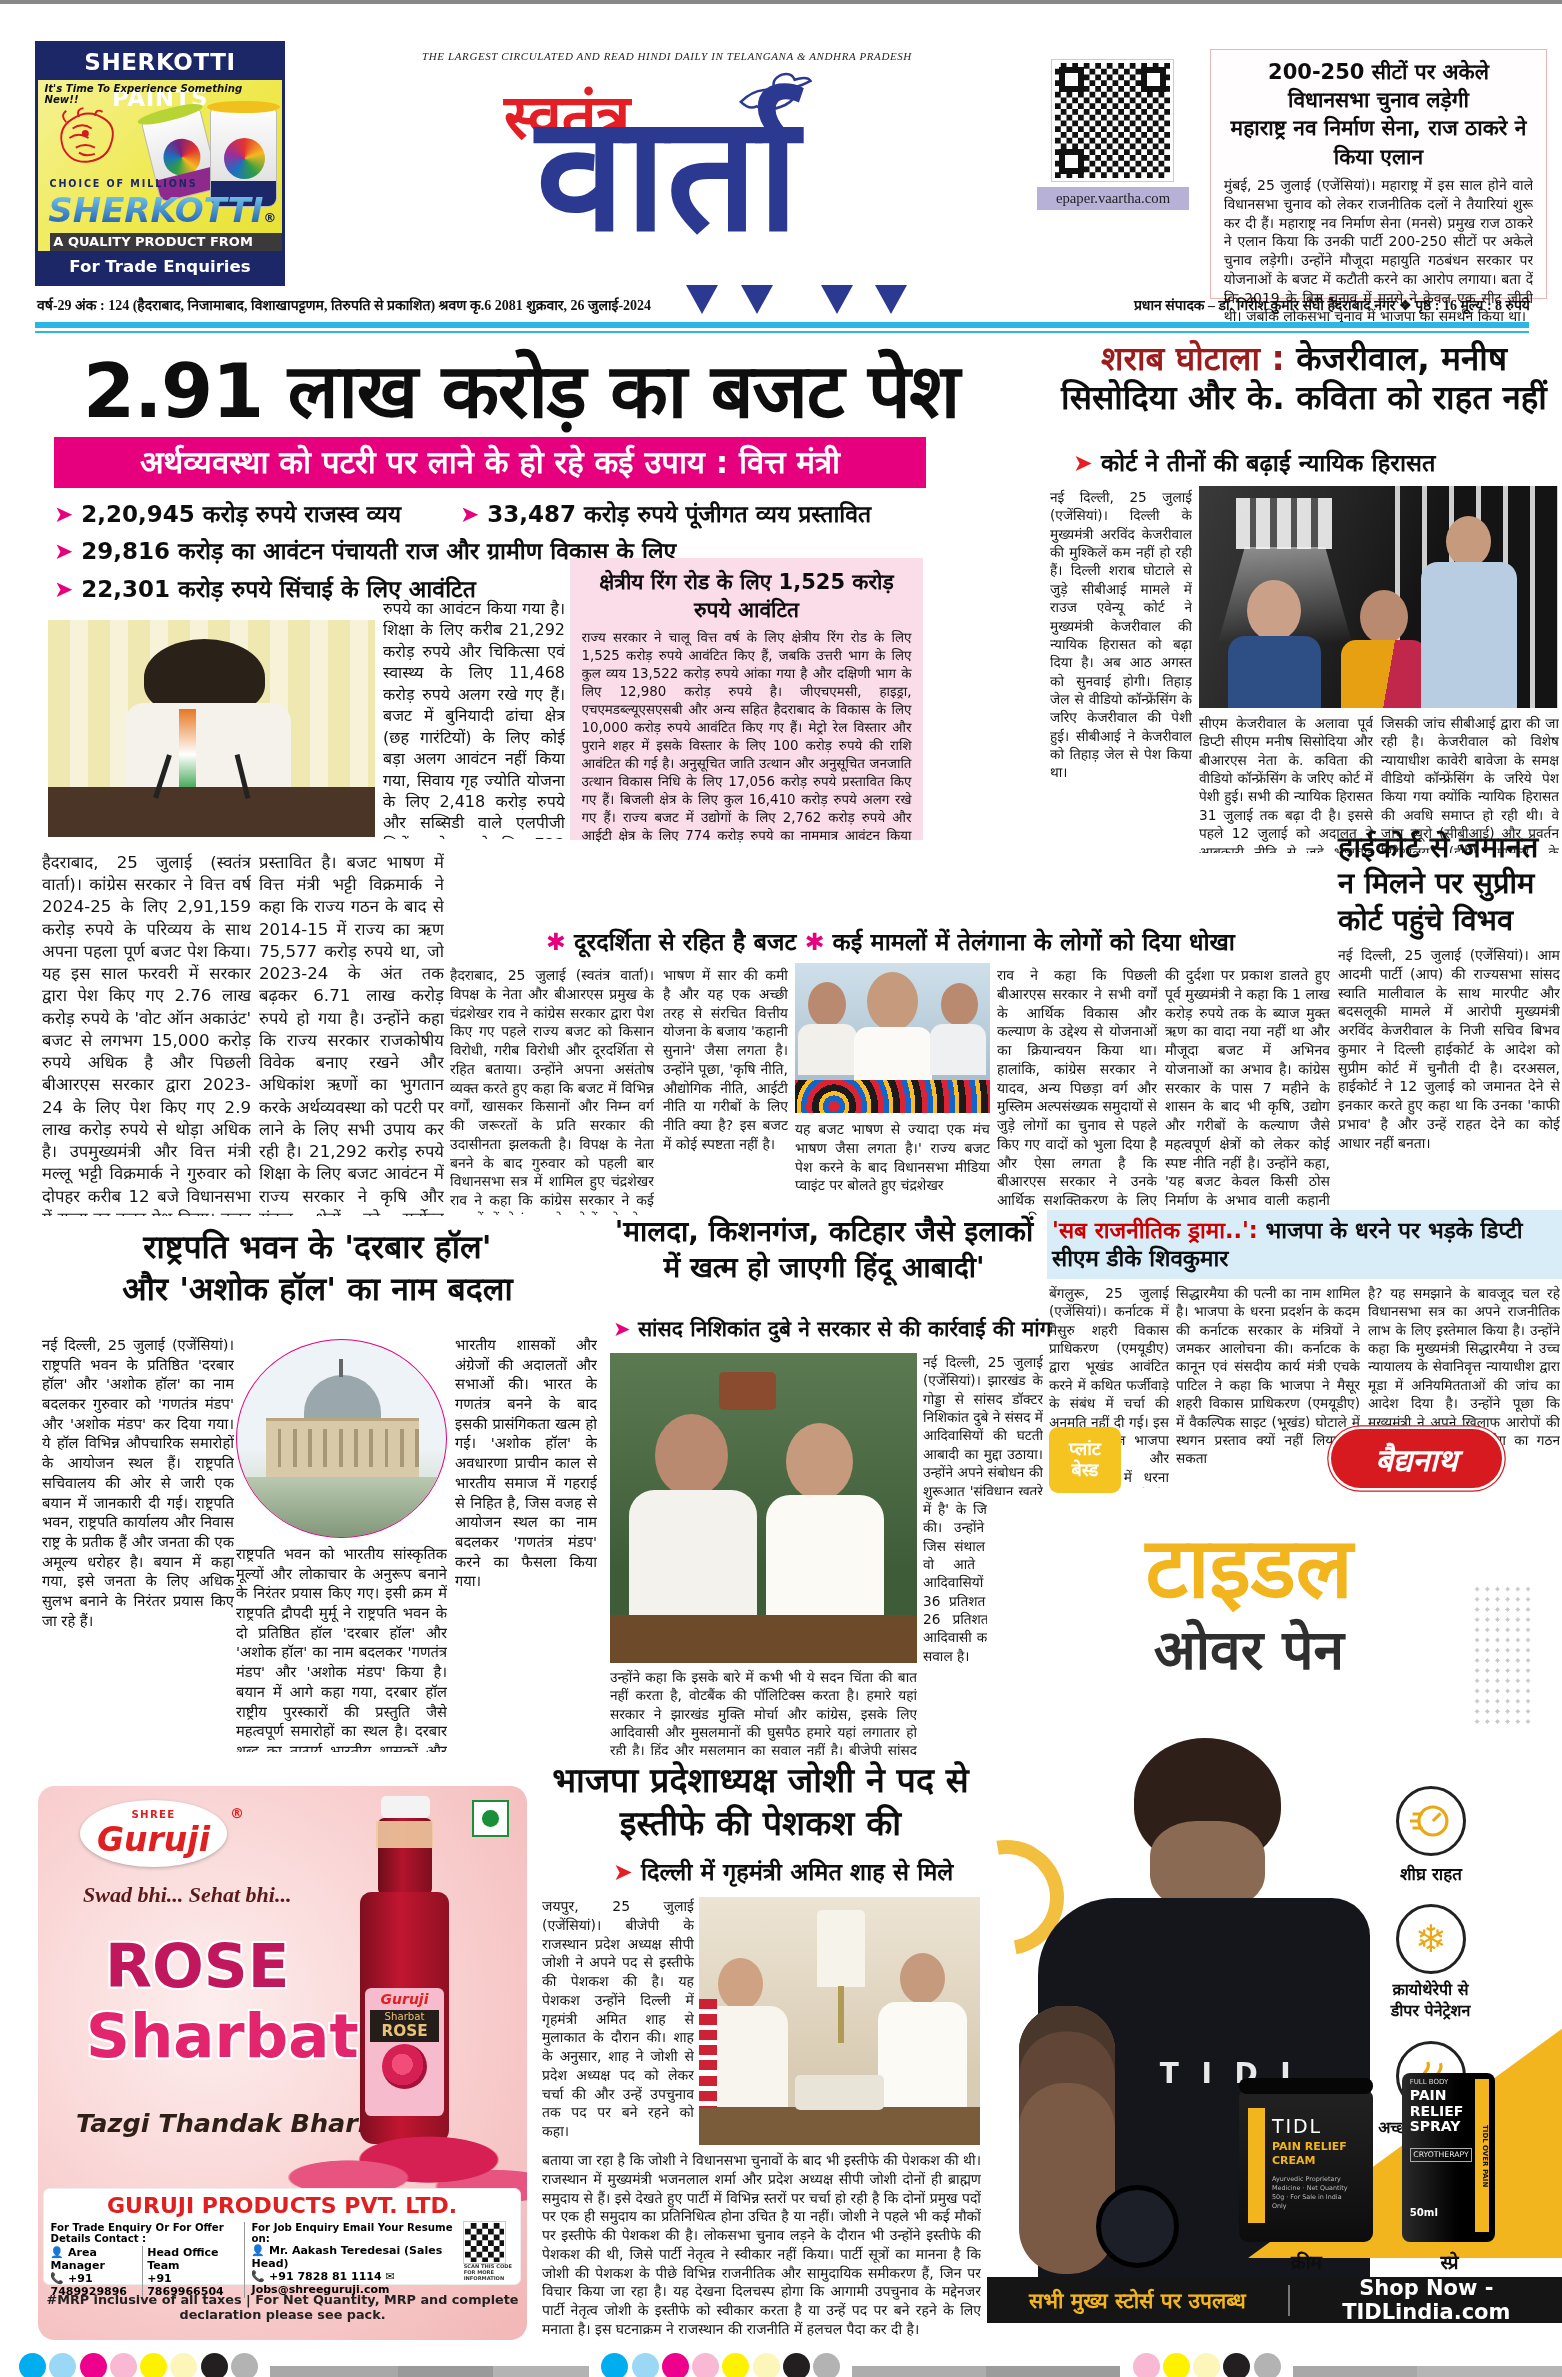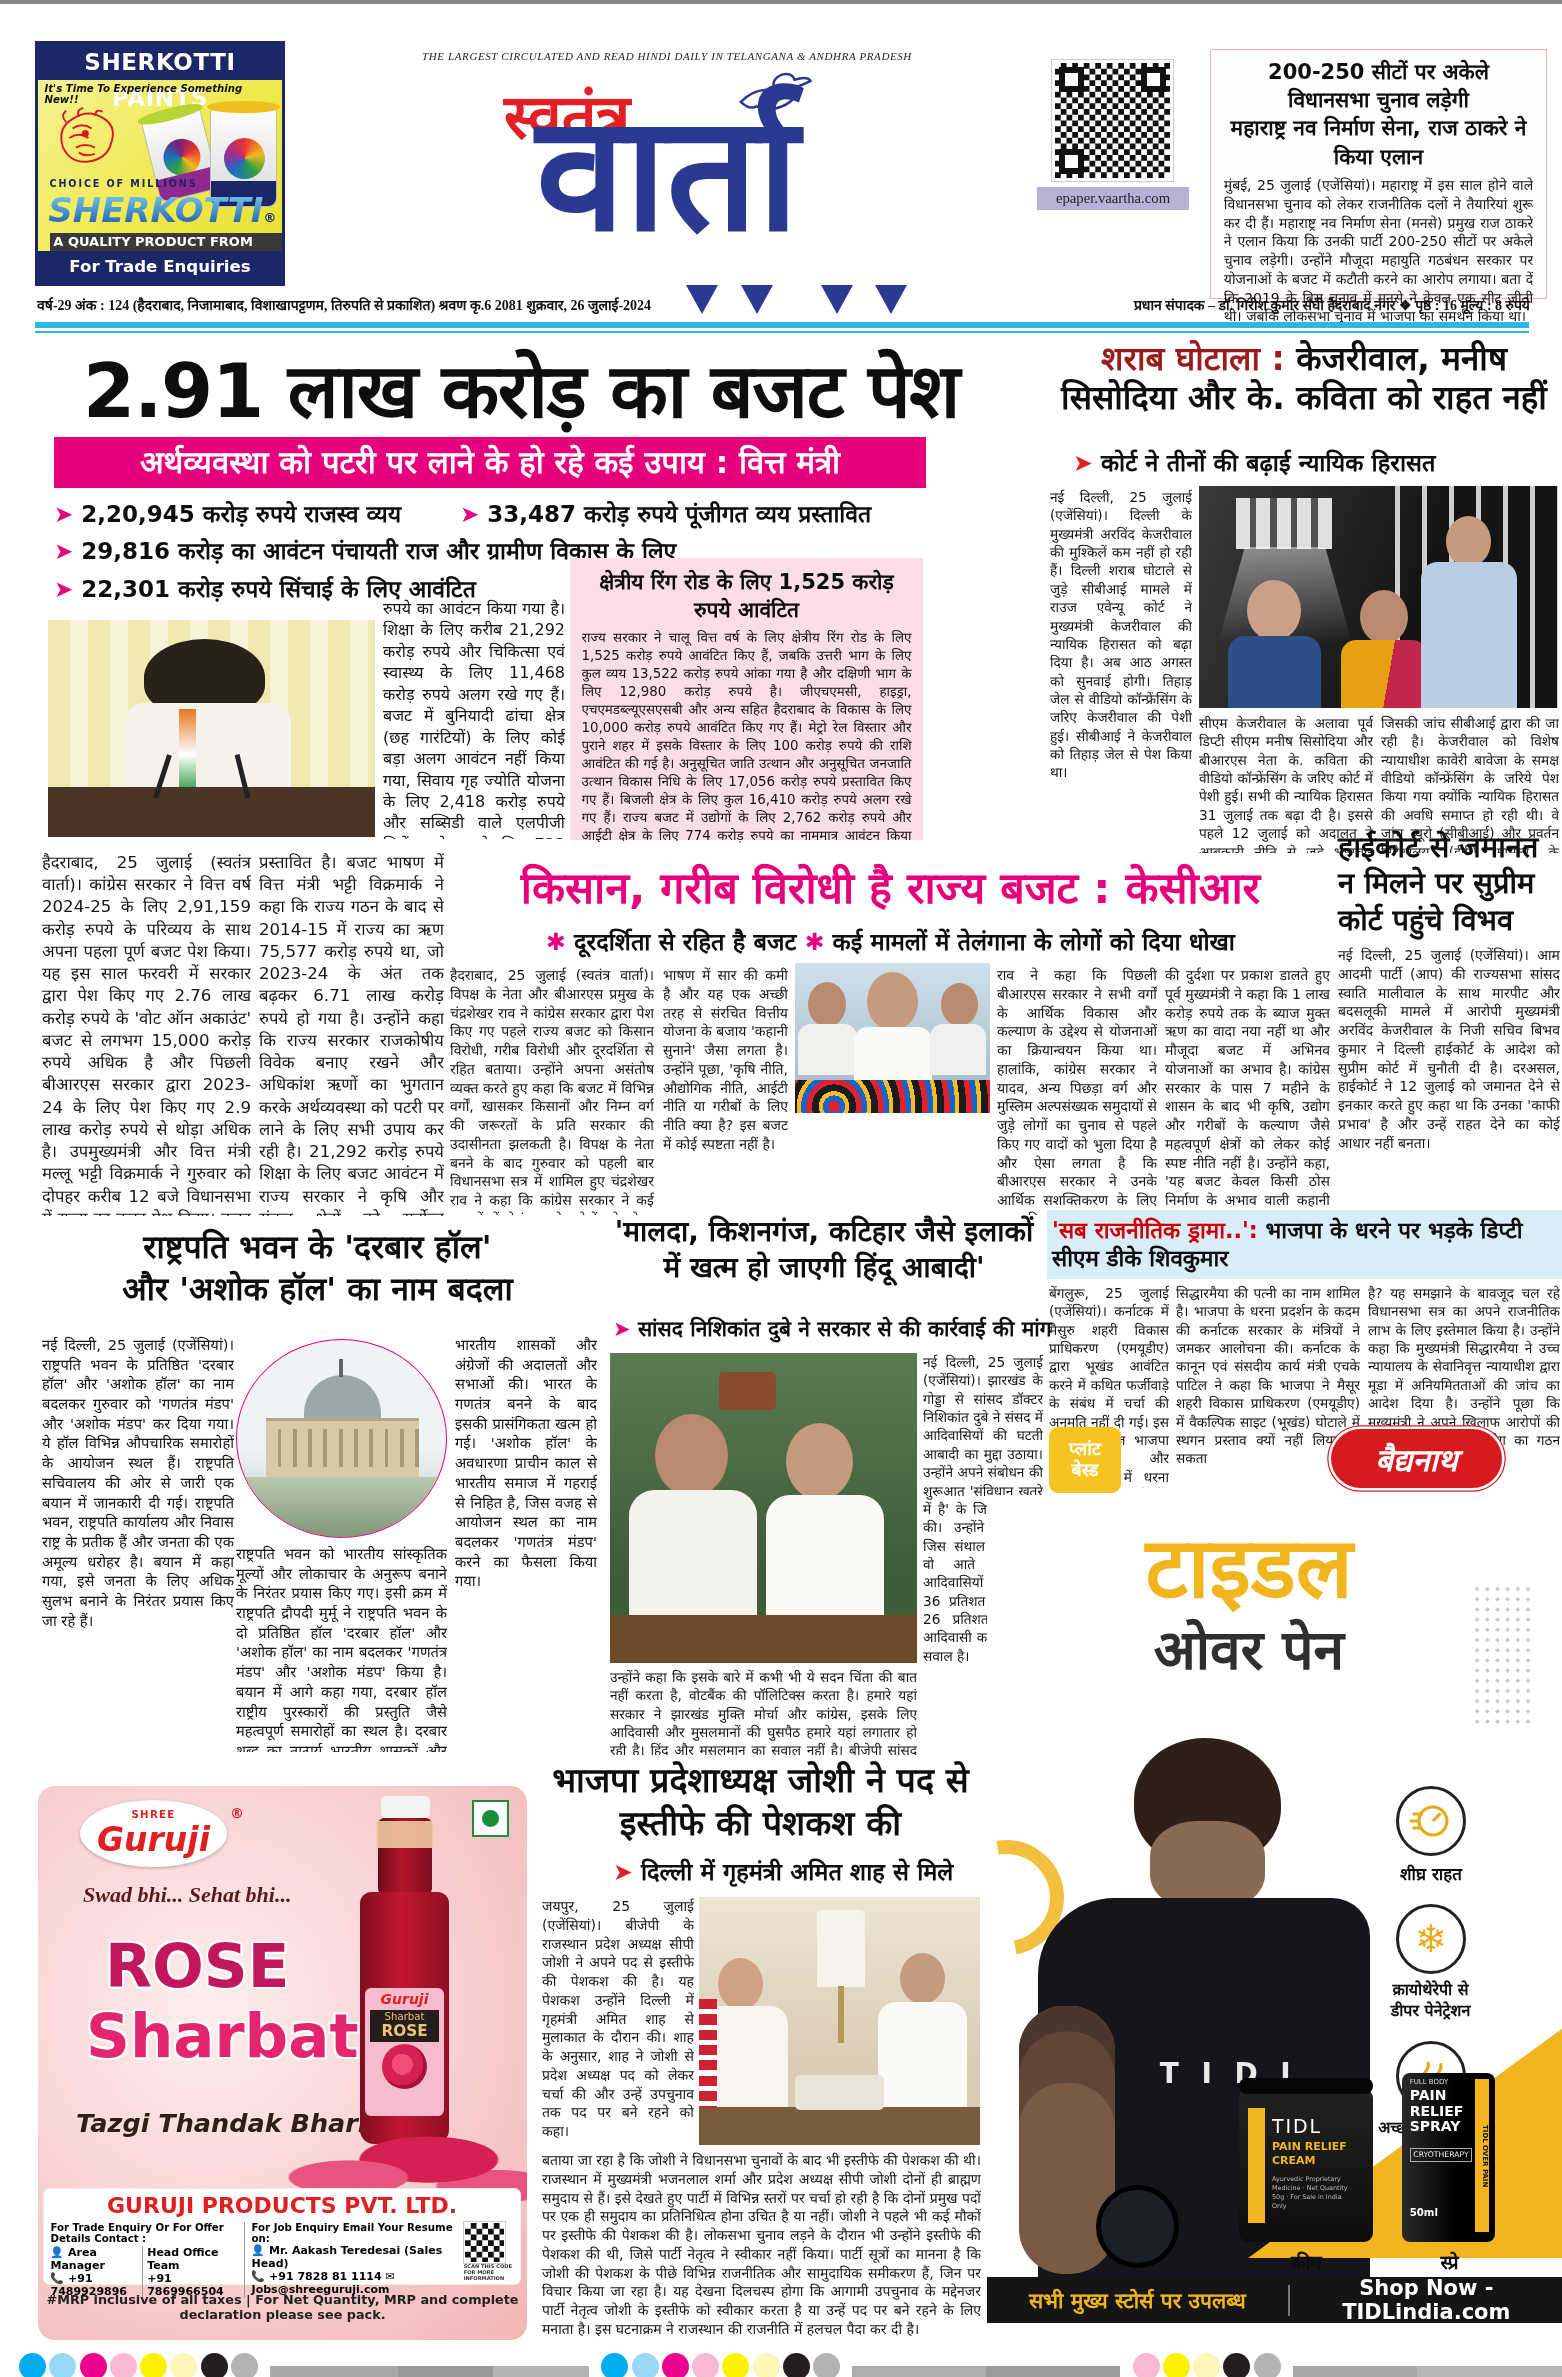--- a/index.html
+++ b/index.html
@@ -182,37 +182,37 @@
       <div class="abs" style="left:9.6px;top:46px;width:96px;height:147px;border-radius:16.6px 16.6px 0 0;background:#b9cde2"></div>
     </div>
   </div>
 
   <div class="abs bodytext just" style="left:1199px;top:710px;width:174px;height:139px;font-size:13.7px">सीएम केजरीवाल के अलावा पूर्व डिप्टी सीएम मनीष सिसोदिया और बीआरएस नेता के. कविता की वीडियो कॉन्फ्रेंसिंग के जरिए कोर्ट में पेशी हुई। सभी की न्यायिक हिरासत 31 जुलाई तक बढ़ा दी है। इससे पहले 12 जुलाई को अदालत ने आबकारी नीति से जुड़े भ्रष्टाचार मामले में मुख्यमंत्री की न्यायिक हिरासत उस समय बढ़ाई थी। मामले में तीनों आरोपियों की हिरासत शुक्रवार को 25 जुलाई तक बढ़ा दी थी,</div>
   <div class="abs bodytext just" style="left:1381px;top:710px;width:178px;height:139px;font-size:13.7px">जिसकी जांच सीबीआई द्वारा की जा रही है। केजरीवाल को विशेष न्यायाधीश कावेरी बावेजा के समक्ष वीडियो कॉन्फ्रेंसिंग के जरिये पेश किया गया क्योंकि न्यायिक हिरासत की अवधि समाप्त हो रही थी। वे जांच ब्यूरो (सीबीआई) और प्रवर्तन निदेशालय (ईडी) मामलों के सिलसिले में पेश हुए थे। दिल्ली उच्च न्यायालय ने 17 जुलाई को अरविंद केजरीवाल द्वारा दायर उस याचिका पर फैसला सुरक्षित रख लिया।</div>
 
   <div class="abs hl" style="left:1338px;top:825px;width:224px;font-size:29px;line-height:1.25">हाईकोर्ट से जमानत न मिलने पर सुप्रीम कोर्ट पहुंचे विभव</div>
   <div class="abs bodytext just" style="left:1338px;top:942px;width:222px;height:268px;font-size:14px">नई दिल्ली, 25 जुलाई (एजेंसियां)। आम आदमी पार्टी (आप) की राज्यसभा सांसद स्वाति मालीवाल के साथ मारपीट और बदसलूकी मामले में आरोपी मुख्यमंत्री अरविंद केजरीवाल के निजी सचिव बिभव कुमार ने दिल्ली हाईकोर्ट के आदेश को सुप्रीम कोर्ट में चुनौती दी है। दरअसल, हाईकोर्ट ने 12 जुलाई को जमानत देने से इनकार करते हुए कहा था कि उनका 'काफी प्रभाव' है और उन्हें राहत देने का कोई आधार नहीं बनता।</div>
 
-  <div class="abs magenta center" style="left:450px;top:853px;width:881px;font-size:43px;font-weight:bold">किसान, गरीब विरोधी है राज्य बजट : केसीआर</div>
   <div class="abs hl center" style="left:450px;top:921px;width:881px;font-size:23.6px">
     <span class="magenta">✱ </span><span>दूरदर्शिता से रहित है बजट</span>
     <span class="magenta"> ✱ </span><span>कई मामलों में तेलंगाना के लोगों को दिया धोखा</span>
   </div>
   <div class="abs bodytext just" style="left:450px;top:962px;width:204px;height:249px;font-size:14px">हैदराबाद, 25 जुलाई (स्वतंत्र वार्ता)। विपक्ष के नेता और बीआरएस प्रमुख के चंद्रशेखर राव ने कांग्रेस सरकार द्वारा पेश किए गए पहले राज्य बजट को किसान विरोधी, गरीब विरोधी और दूरदर्शिता से रहित बताया। उन्होंने अपना असंतोष व्यक्त करते हुए कहा कि बजट में विभिन्न वर्गों, खासकर किसानों और निम्न वर्ग की जरूरतों के प्रति सरकार की उदासीनता झलकती है। विपक्ष के नेता बनने के बाद गुरुवार को पहली बार विधानसभा सत्र में शामिल हुए चंद्रशेखर राव ने कहा कि कांग्रेस सरकार ने कई मामलों में तेलंगाना के लोगों को धोखा दिया है, किसी भी पहलू पर कोई स्पष्ट नीति निर्माण नहीं किया है। उन्होंने कहा कि बजट</div>
   <div class="abs bodytext just" style="left:663px;top:962px;width:125px;height:249px;font-size:14px">भाषण में सार की कमी है और यह एक अच्छी तरह से संरचित वित्तीय योजना के बजाय 'कहानी सुनाने' जैसा लगता है। उन्होंने पूछा, 'कृषि नीति, औद्योगिक नीति, आईटी नीति या गरीबों के लिए नीति क्या है? इस बजट में कोई स्पष्टता नहीं है।</div>
 
   <div class="abs photo" style="left:795px;top:959px;width:195px;height:150px;background:linear-gradient(180deg,#cfe0ea,#9fb6c6)">
     <div class="abs" style="left:12.8px;top:19px;width:38px;height:45px;border-radius:50%;background:#b98a6f"></div>
     <div class="abs" style="left:3.2px;top:61px;width:59px;height:51px;border-radius:12.8px 12.8px 0 0;background:#f2f0ea"></div>
     <div class="abs" style="left:72px;top:9px;width:51px;height:59px;border-radius:50%;background:#c59a7d"></div>
     <div class="abs" style="left:59px;top:64px;width:78px;height:54px;border-radius:14px 14px 0 0;background:#fbfaf6"></div>
     <div class="abs" style="left:146px;top:20.4px;width:37px;height:43px;border-radius:50%;background:#b98a6f"></div>
     <div class="abs" style="left:135px;top:61px;width:56px;height:51px;border-radius:12.8px 12.8px 0 0;background:#eef0f2"></div>
     <div class="abs" style="left:0;bottom:0;width:100%;height:33px;background:repeating-radial-gradient(circle at 20% 80%,#d23 0 5.7px,#16c 5.7px 11px,#fb2 11px 15.3px,#1b1b1b 15.3px 22px)"></div>
   </div>
+  <div class="abs bodytext just" style="left:795px;top:1116px;width:195px;height:95px;font-size:14px">यह बजट भाषण से ज्यादा एक मंच भाषण जैसा लगता है।' राज्य बजट पेश करने के बाद विधानसभा मीडिया प्वाइंट पर बोलते हुए चंद्रशेखर</div>
   <div class="abs bodytext just" style="left:997px;top:962px;width:160px;height:249px;font-size:14px">राव ने कहा कि पिछली बीआरएस सरकार ने सभी वर्गों के आर्थिक विकास और कल्याण के उद्देश्य से योजनाओं का क्रियान्वयन किया था। हालांकि, कांग्रेस सरकार ने यादव, अन्य पिछड़ा वर्ग और मुस्लिम अल्पसंख्यक समुदायों से जुड़े लोगों का चुनाव से पहले किए गए वादों को भुला दिया है और ऐसा लगता है कि बीआरएस सरकार ने उनके आर्थिक सशक्तिकरण के लिए शुरू की गई योजनाओं को बंद कर दिया है।</div>
   <div class="abs bodytext just" style="left:1165px;top:962px;width:165px;height:249px;font-size:14px">की दुर्दशा पर प्रकाश डालते हुए पूर्व मुख्यमंत्री ने कहा कि 1 लाख करोड़ रुपये तक के ब्याज मुक्त ऋण का वादा नया नहीं था और मौजूदा बजट में अभिनव योजनाओं का अभाव है। कांग्रेस सरकार के पास 7 महीने के शासन के बाद भी कृषि, उद्योग और गरीबों के कल्याण जैसे महत्वपूर्ण क्षेत्रों को लेकर कोई स्पष्ट नीति नहीं है। उन्होंने कहा, 'यह बजट केवल किसी ठोस निर्माण के अभाव वाली कहानी कह रहा है।' बीआरएस सरकार द्वारा दलित समुदायों के आर्थिक सशक्तिकरण के लिए शुरू की गई 'दलित बंधु' जैसी योजनाओं की अनदेखी का उल्लेख किया।</div>
 
   <div class="abs hl center" style="left:38px;top:1223px;width:559px;font-size:32px;line-height:1.3">
     <span>राष्ट्रपति भवन के 'दरबार हॉल'</span><br>
     <span>और 'अशोक हॉल' का नाम बदला</span>
   </div>
   <div class="abs bodytext just" style="left:42px;top:1331px;width:192px;height:416px;font-size:14.7px">नई दिल्ली, 25 जुलाई (एजेंसियां)। राष्ट्रपति भवन के प्रतिष्ठित 'दरबार हॉल' और 'अशोक हॉल' का नाम बदलकर गुरुवार को 'गणतंत्र मंडप' और 'अशोक मंडप' कर दिया गया। ये हॉल विभिन्न औपचारिक समारोहों के आयोजन स्थल हैं। राष्ट्रपति सचिवालय की ओर से जारी एक बयान में जानकारी दी गई। राष्ट्रपति भवन, राष्ट्रपति कार्यालय और निवास राष्ट्र के प्रतीक हैं और जनता की एक अमूल्य धरोहर है। बयान में कहा गया, इसे जनता के लिए अधिक सुलभ बनाने के निरंतर प्रयास किए जा रहे हैं।</div>
 
   <div class="abs" style="left:236px;top:1335px;width:211px;height:199px;border-radius:50%;border:1.9px solid #e6007e;overflow:hidden;background:linear-gradient(180deg,#eef3f7 55%,#cdd9c8 85%,#8aa083)">

